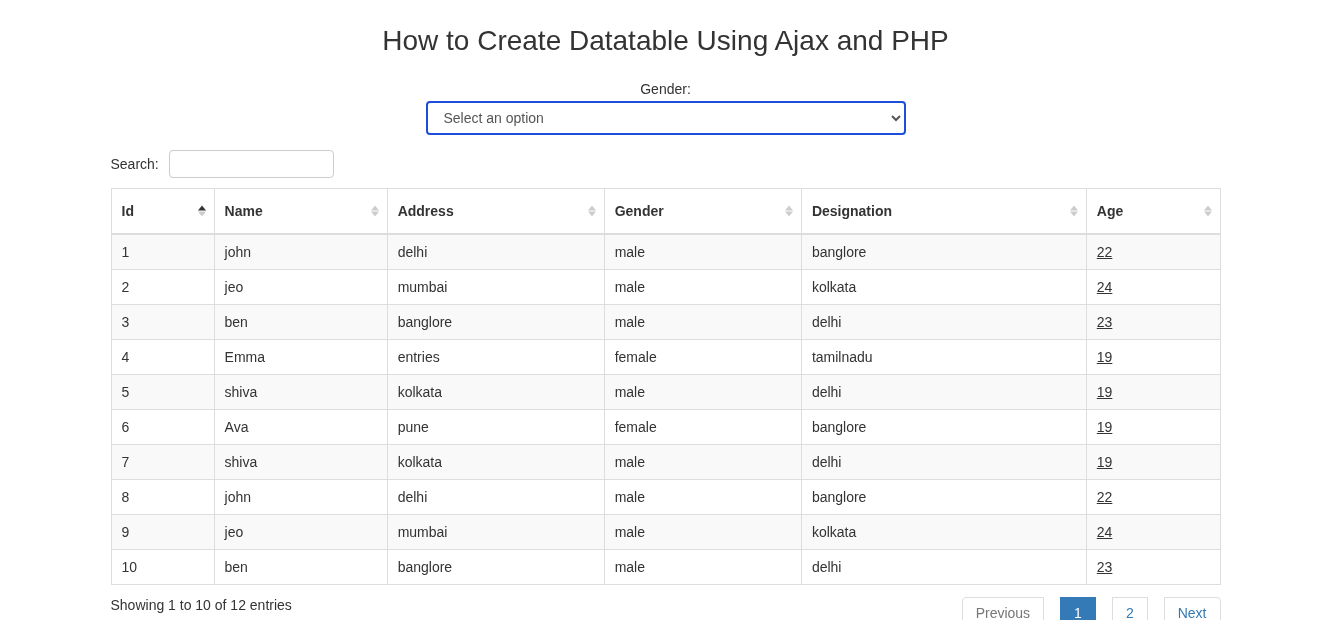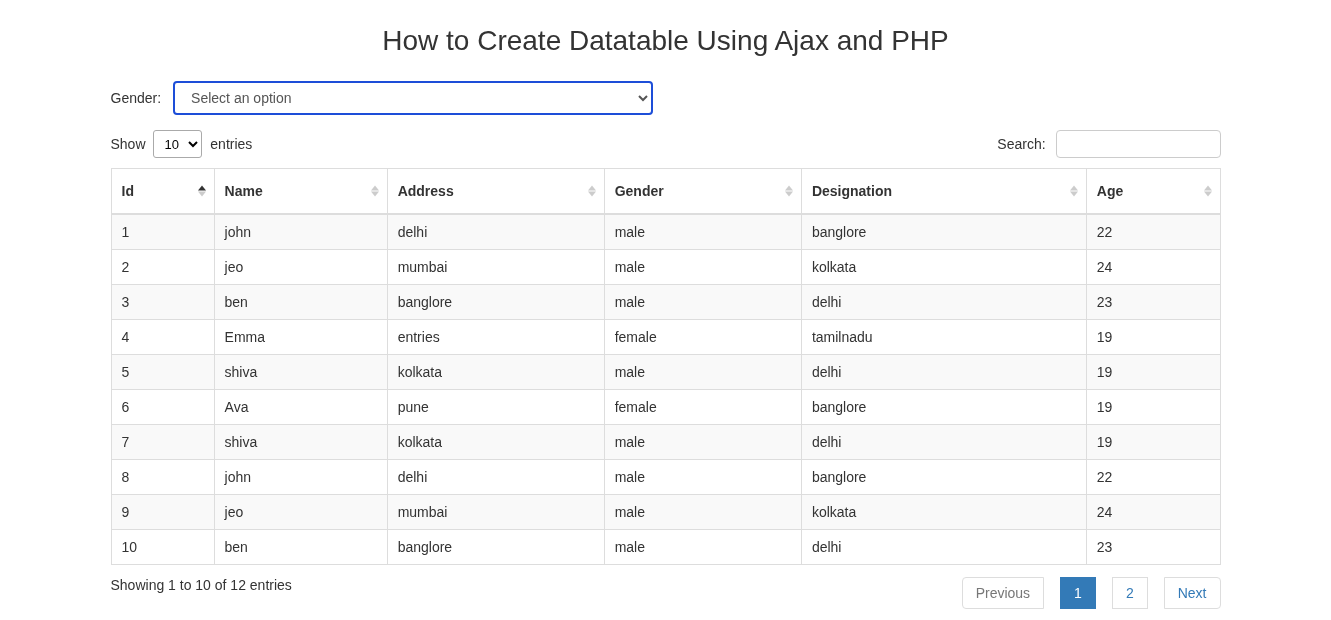--- a/index.html
+++ b/index.html
@@ -18,22 +18,23 @@
   h1.page-title {
     font-size: 28px;
     font-weight: 500;
     text-align: center;
     margin: 25px 0 24px;
     color: #333;
   }
   .filter-row {
     display: flex;
     align-items: center;
-    gap: 12px;
+    gap: 4px;
     margin-bottom: 15px;
+    flex-direction: column;
   }
   .filter-row label {
     font-size: 14px;
     color: #333;
   }
   select.gender-select {
     flex: 0 0 auto;
     width: 480px;
     height: 34px;
     padding: 6px 12px;
@@ -87,21 +88,21 @@
     position: relative;
     cursor: pointer;
   }
   table.data-table thead th:last-child { border-right: none; }
   table.data-table tbody td {
     padding: 9px 10px;
     border-top: 1px solid #ddd;
     border-right: 1px solid #ddd;
     color: #333;
   }
-  table.data-table tbody td:last-child { border-right: none; }
+  table.data-table tbody td:last-child { border-right: none; text-decoration: underline; }
   table.data-table tbody tr:nth-child(odd) { background: #f9f9f9; }
   table.data-table tbody tr:nth-child(even) { background: #fff; }
 
   .sort-icon {
     position: absolute;
     right: 8px;
     top: 50%;
     transform: translateY(-50%);
     display: flex;
     flex-direction: column;
@@ -156,27 +157,20 @@
   <h1 class="page-title">How to Create Datatable Using Ajax and PHP</h1>
 
   <div class="filter-row">
     <label>Gender:</label>
     <select class="gender-select">
       <option>Select an option</option>
     </select>
   </div>
 
   <div class="toolbar">
-    <div class="length-control">
-      <span>Show</span>
-      <select>
-        <option>10</option>
-      </select>
-      <span>entries</span>
-    </div>
     <div class="search-control">
       <span>Search:</span>
       <input type="text" value="" style="">
     </div>
   </div>
 
   <table class="data-table">
     <thead>
       <tr id="header-row">
           <th><span>Id</span><span class="sort-icon asc">

